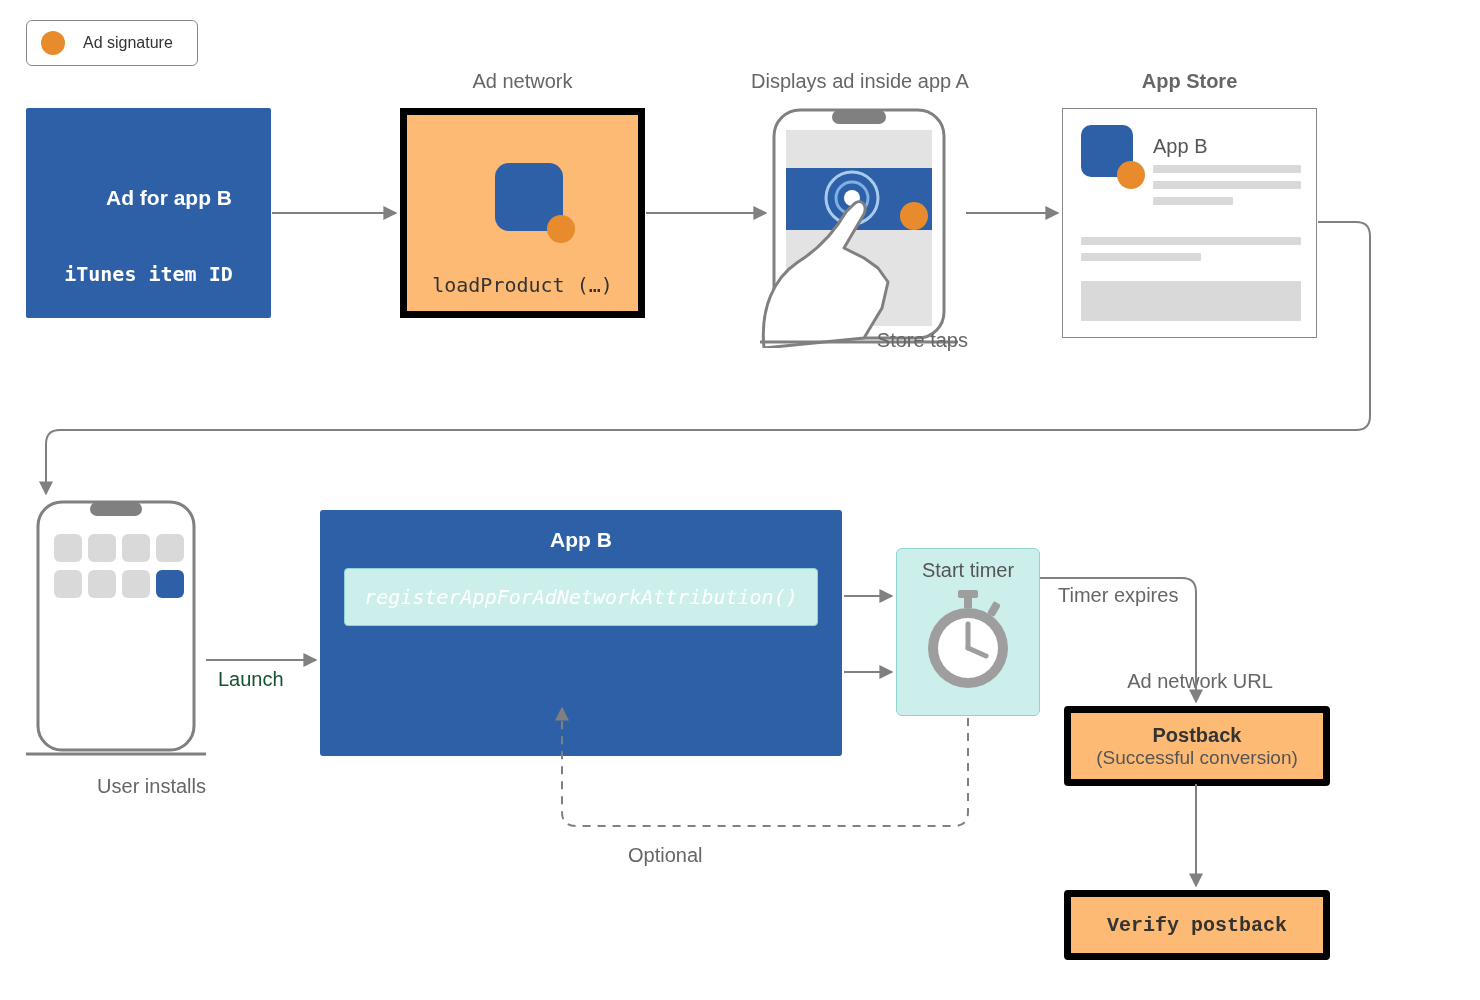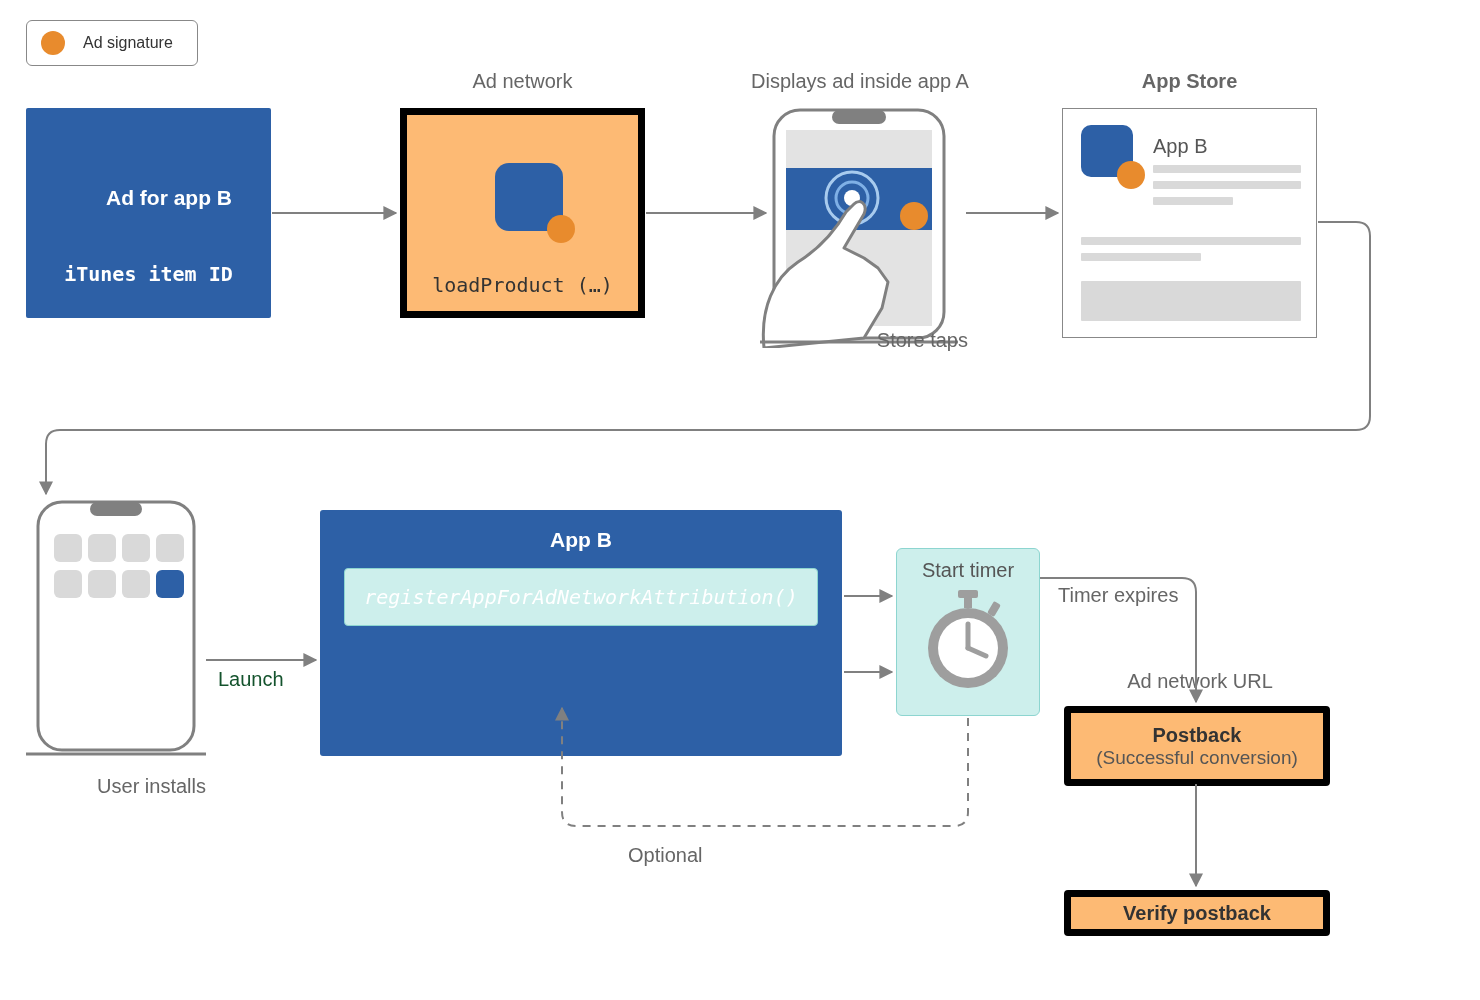--- a/index.html
+++ b/index.html
@@ -100,21 +100,21 @@
   
   #n7 { left: 896px; top: 548px; width: 144px; height: 168px; border-radius: 6px; }
   #n7 .t { text-align:center; font-size:20px; color:#555; padding-top:10px; }
   #lbl-timerexp { position:absolute; left:1058px; top:584px; font-size:20px; color:#666; }
   #lbl-optional { position:absolute; left:628px; top:844px; font-size:20px; color:#666; }
   
   #n8-lbl { position:absolute; left:1070px; top:670px; width:260px; text-align:center; font-size:20px; color:#666; }
   #n8 { left:1064px; top:706px; width:266px; height:80px; border-radius:4px; display:flex; flex-direction:column; align-items:center; justify-content:center; }
   #n8 .b { font-weight:700; font-size:20px; }
   #n8 .s { font-size:19px; color:#555; }
-  #n9 { left:1064px; top:890px; width:266px; height:46px; border-radius:4px; display:flex; align-items:center; justify-content:center; font-weight:700; font-size:20px; }
+  #n9 { left:1064px; top:890px; width:266px; height:70px; border-radius:4px; display:flex; align-items:center; justify-content:center; font-weight:700; font-size:20px;font-family:Liberation Mono, monospace; }
   
   svg.overlay { position:absolute; left:0; top:0; width:1480px; height:1000px; pointer-events:none; }
 </style>
 </head>
 <body>
 
 <div class="legend">
   <span class="dot"></span>
   <span>Ad signature</span>
 </div>

